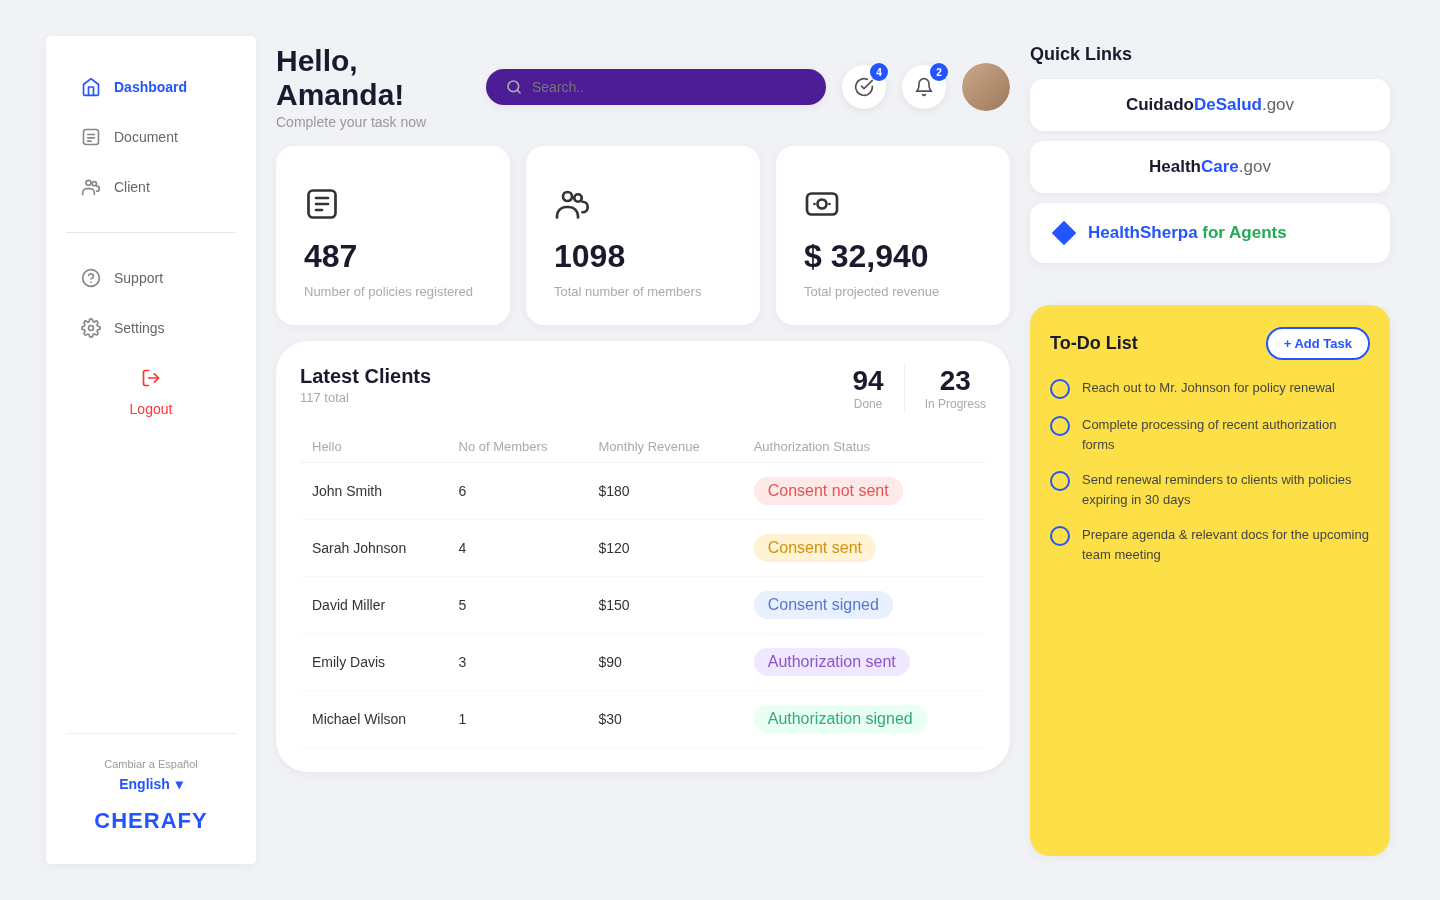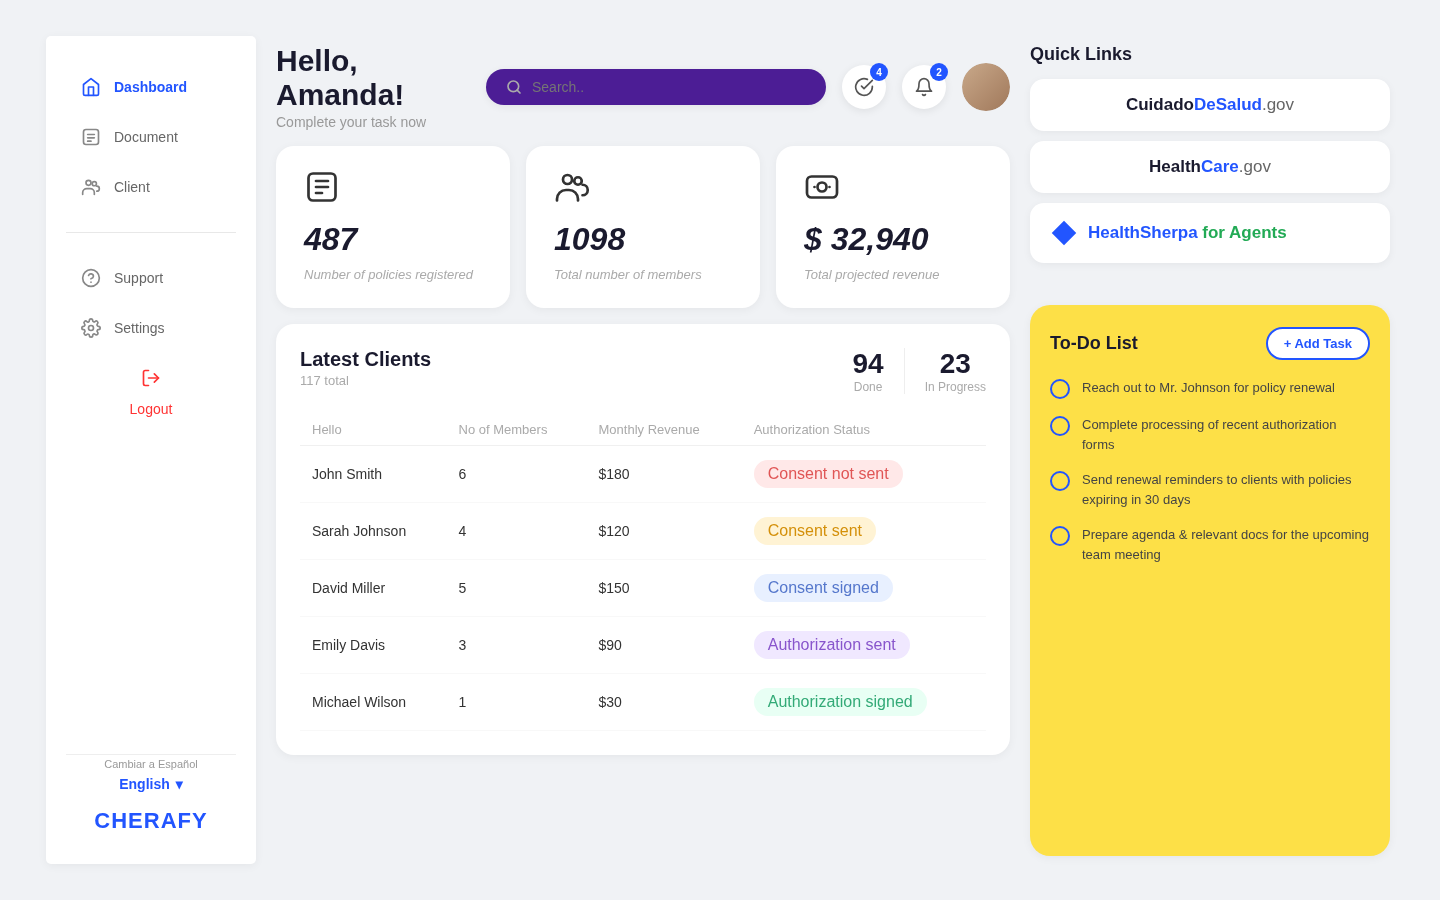--- a/index.html
+++ b/index.html
@@ -69,21 +69,21 @@
       margin: 16px 0;
     }
     .nav-bottom {
       display: flex;
       flex-direction: column;
       gap: 8px;
     }
     .nav-item.logout { color: #ff3333; flex-direction: column; }
     .sidebar-footer {
       margin-top: 24px;
-      padding-top: 3px;
+      padding-top: 24px;
       border-top: 1px solid #eee;
       text-align: center;
     }
     .lang-label {
       font-size: 11px;
       color: #999;
       margin-bottom: 6px;
     }
     .lang-selector {
       display: flex;
@@ -193,44 +193,43 @@
     }
     
     .stats-row {
       display: flex;
       gap: 16px;
     }
     .stat-card {
       flex: 1;
       background: #fff;
       border-radius: 18px;
-      padding: 23px 28px 24px;
+      padding: 40px 28px 24px;
       box-shadow: 0 2px 10px rgba(0,0,0,0.05);
-      font-style: italic;
     }
     .stat-icon {
       margin-bottom: 16px;
       font-size: 28px;
       color: #333;
     }
     .stat-value {
       font-size: 32px;
       font-weight: 700;
       color: #1a1a2e;
       margin-bottom: 8px;
     }
     .stat-label {
       font-size: 13px;
       color: #aaa;
       line-height: 1.4;
     }
     
     .clients-section {
       background: #fff;
-      border-radius: 18px;
+      border-radius: 32px;
       padding: 24px;
       box-shadow: 0 2px 10px rgba(0,0,0,0.05);
     }
     .clients-header {
       display: flex;
       align-items: flex-start;
       justify-content: space-between;
       margin-bottom: 20px;
     }
     .clients-title h2 {

